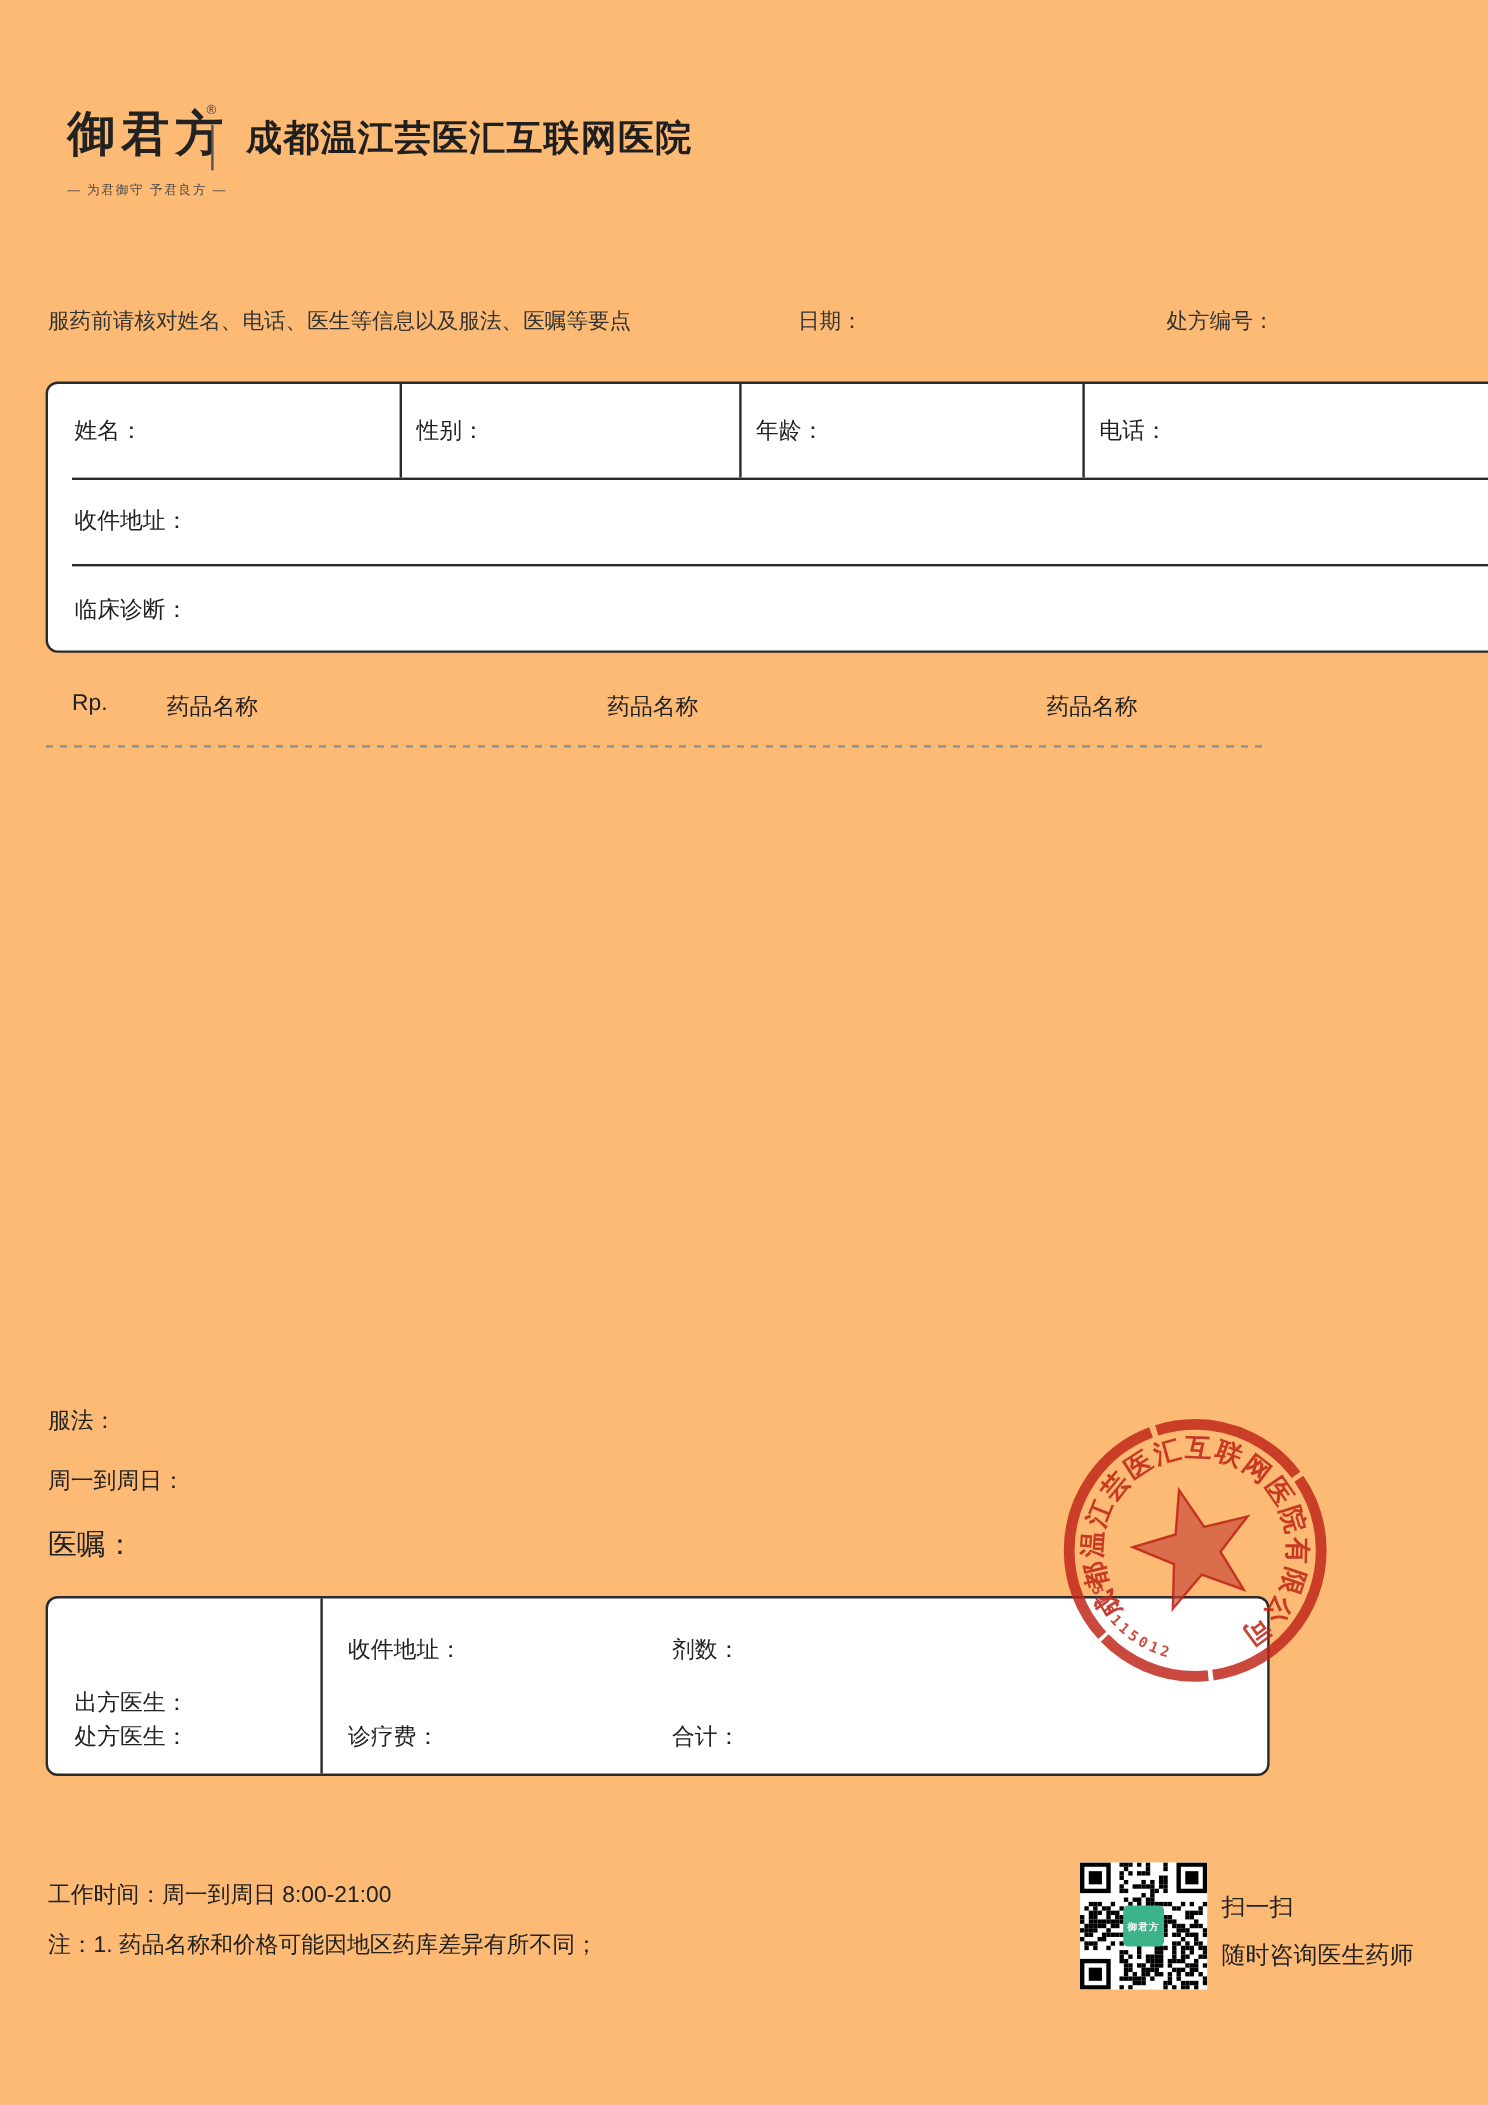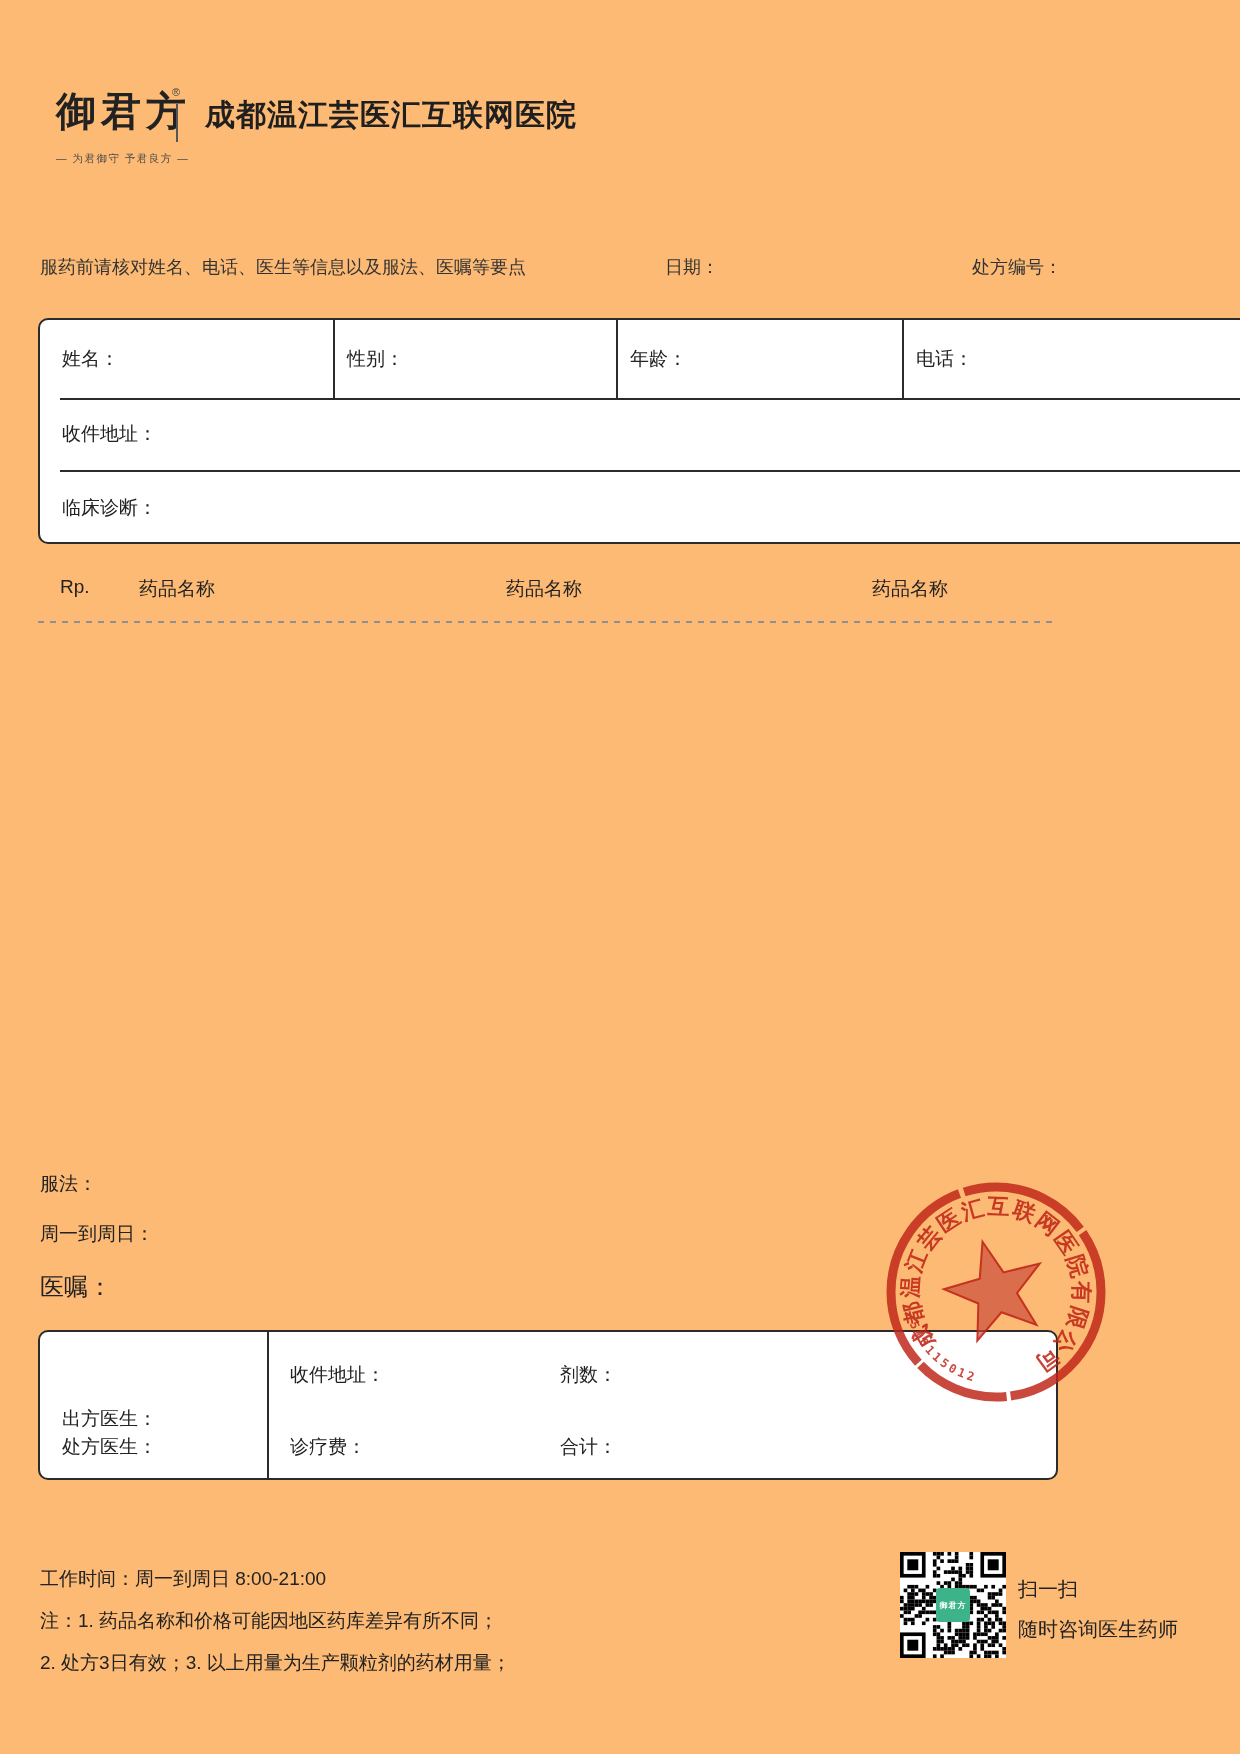--- a/index.html
+++ b/index.html
@@ -126,21 +126,20 @@
     <text font-size="22" font-weight="700" letter-spacing="2" fill="#bf2417" opacity="0.95" font-family="Liberation Sans, DejaVu Sans, sans-serif">
       <textPath href="#arcBig">成都温江芸医汇互联网医院有限公司</textPath>
     </text>
     <text font-size="12" font-weight="700" letter-spacing="3" fill="#bf2417" opacity="0.9" font-family="DejaVu Sans Mono, monospace">
       <textPath href="#arcNum">510115012023</textPath>
     </text>
   </svg>
 
   <div class="abs hours">工作时间：周一到周日 8:00-21:00</div>
   <div class="abs note1">注：1. 药品名称和价格可能因地区药库差异有所不同；</div>
-  <div class="abs note2">2. 处方3日有效；3. 以上用量为生产颗粒剂的药材用量；</div>
 
   <div class="abs qr-wrap">
     <svg id="qr" width="106" height="106" viewBox="0 0 106 106">
         <rect x="0" y="43.862068965517246" width="3.6551724137931036" height="3.6551724137931036" fill="#000"></rect>
         <rect x="0" y="47.51724137931035" width="3.6551724137931036" height="3.6551724137931036" fill="#000"></rect>
         <rect x="0" y="54.827586206896555" width="3.6551724137931036" height="3.6551724137931036" fill="#000"></rect>
         <rect x="0" y="62.13793103448276" width="3.6551724137931036" height="3.6551724137931036" fill="#000"></rect>
         <rect x="3.6551724137931036" y="36.55172413793104" width="3.6551724137931036" height="3.6551724137931036" fill="#000"></rect>
         <rect x="3.6551724137931036" y="51.17241379310345" width="3.6551724137931036" height="3.6551724137931036" fill="#000"></rect>
         <rect x="3.6551724137931036" y="54.827586206896555" width="3.6551724137931036" height="3.6551724137931036" fill="#000"></rect>

